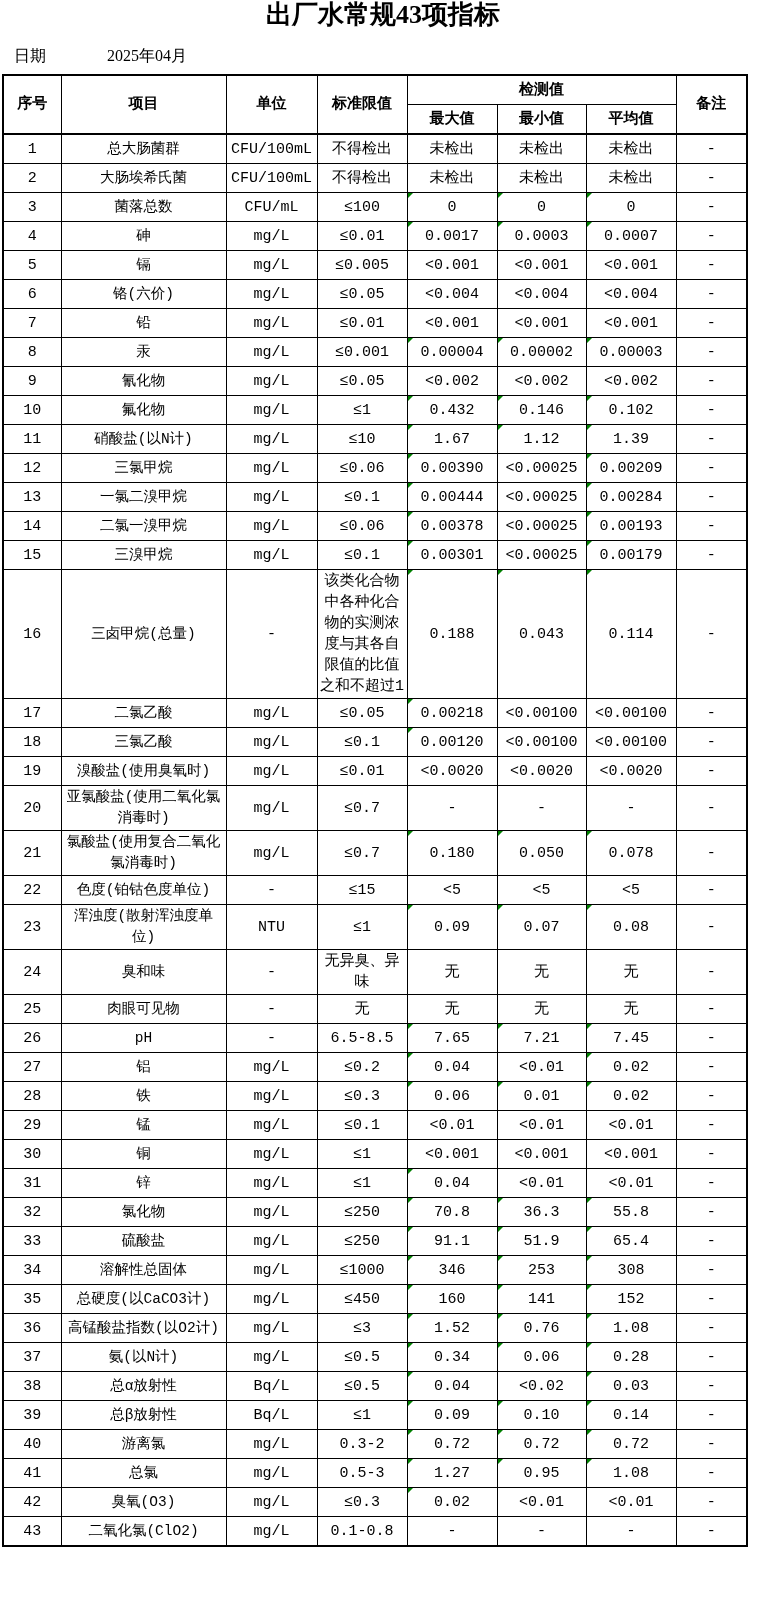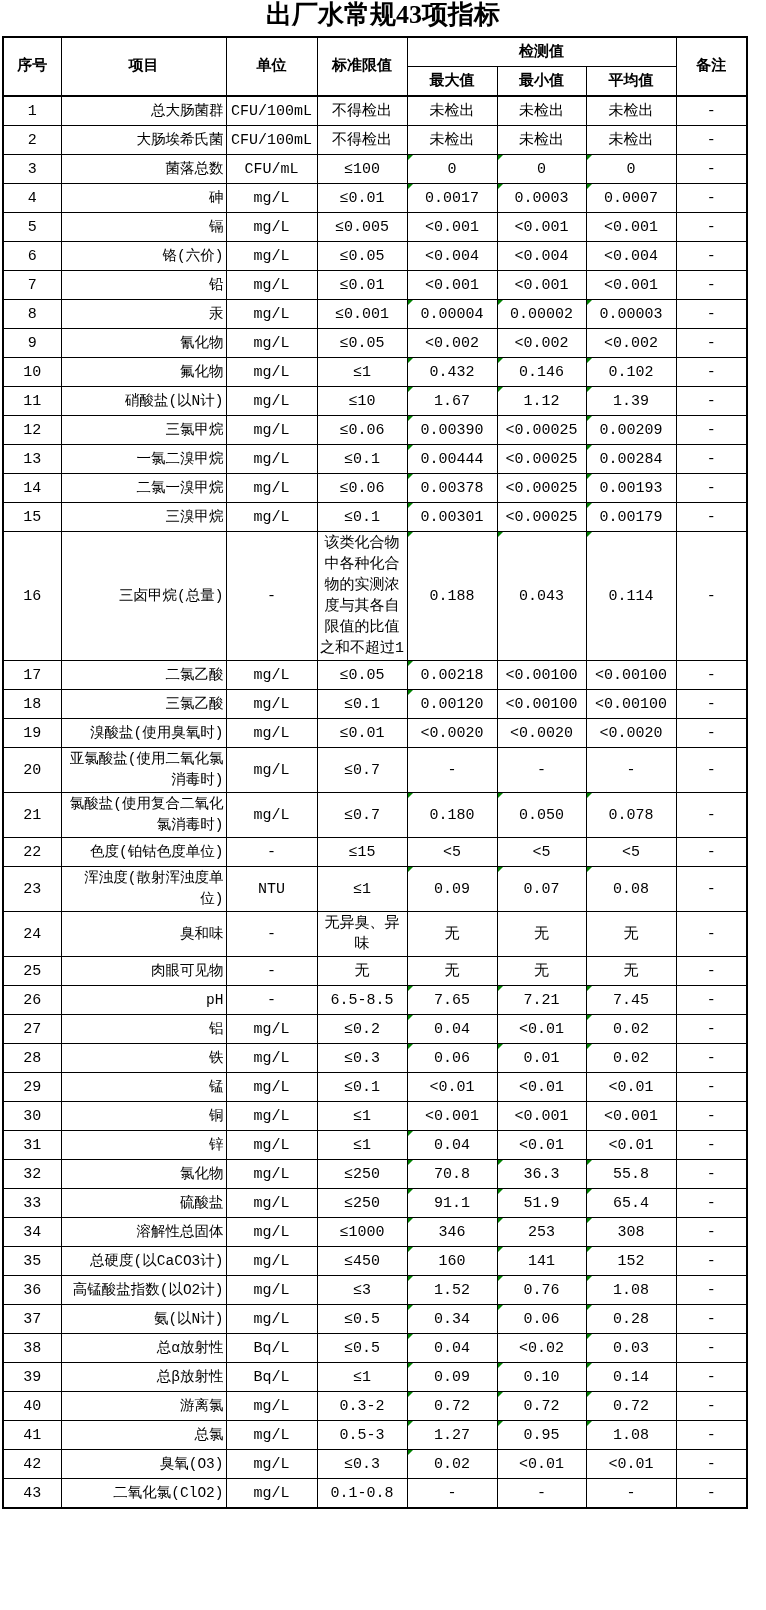--- a/index.html
+++ b/index.html
@@ -19,34 +19,38 @@
                font-family:"Liberation Mono","DejaVu Sans Mono",monospace;
                font-size:15px;}
   table.report th,table.report td{border:1px solid #000;position:relative;
                line-height:21px;overflow:hidden;word-break:break-all;
                padding:1px 2px;vertical-align:middle;}
   thead th{font-weight:bold;text-align:center;height:26px;padding:0 2px;}
   thead tr.h1 th{border-bottom-width:1px;}
   thead{border-bottom:2px solid #000;}
   tbody td{height:26px;}
   .c-no{text-align:center;}
-  .c-item{text-align:right;padding-left:4px;font-size:14.5px;}
+  .c-item{text-align:center;padding-left:4px;font-size:14.5px;}
   .c-unit{text-align:center;}
   .c-limit{text-align:center;}
   .c-max,.c-min,.c-avg,.c-remark{text-align:center;}
   td.flag::before{content:"";position:absolute;top:0;left:0;width:0;height:0;
                   border-top:5px solid #008000;border-right:5px solid transparent;}
 </style>
 </head>
 <body>
 
 <div class="page">
 
   <h1 class="title">出厂水常规43项指标</h1>
 
+  <div class="date-row">
+    <span class="date-label">日期</span>
+    <span class="date-value">2025年04月</span>
+  </div>
 
   <table class="report">
     <colgroup>
       <col style="width:58px">
         <col style="width:165px">
         <col style="width:91px">
         <col style="width:90px">
       <col style="width:90px">
         <col style="width:89px">
         <col style="width:90px">

